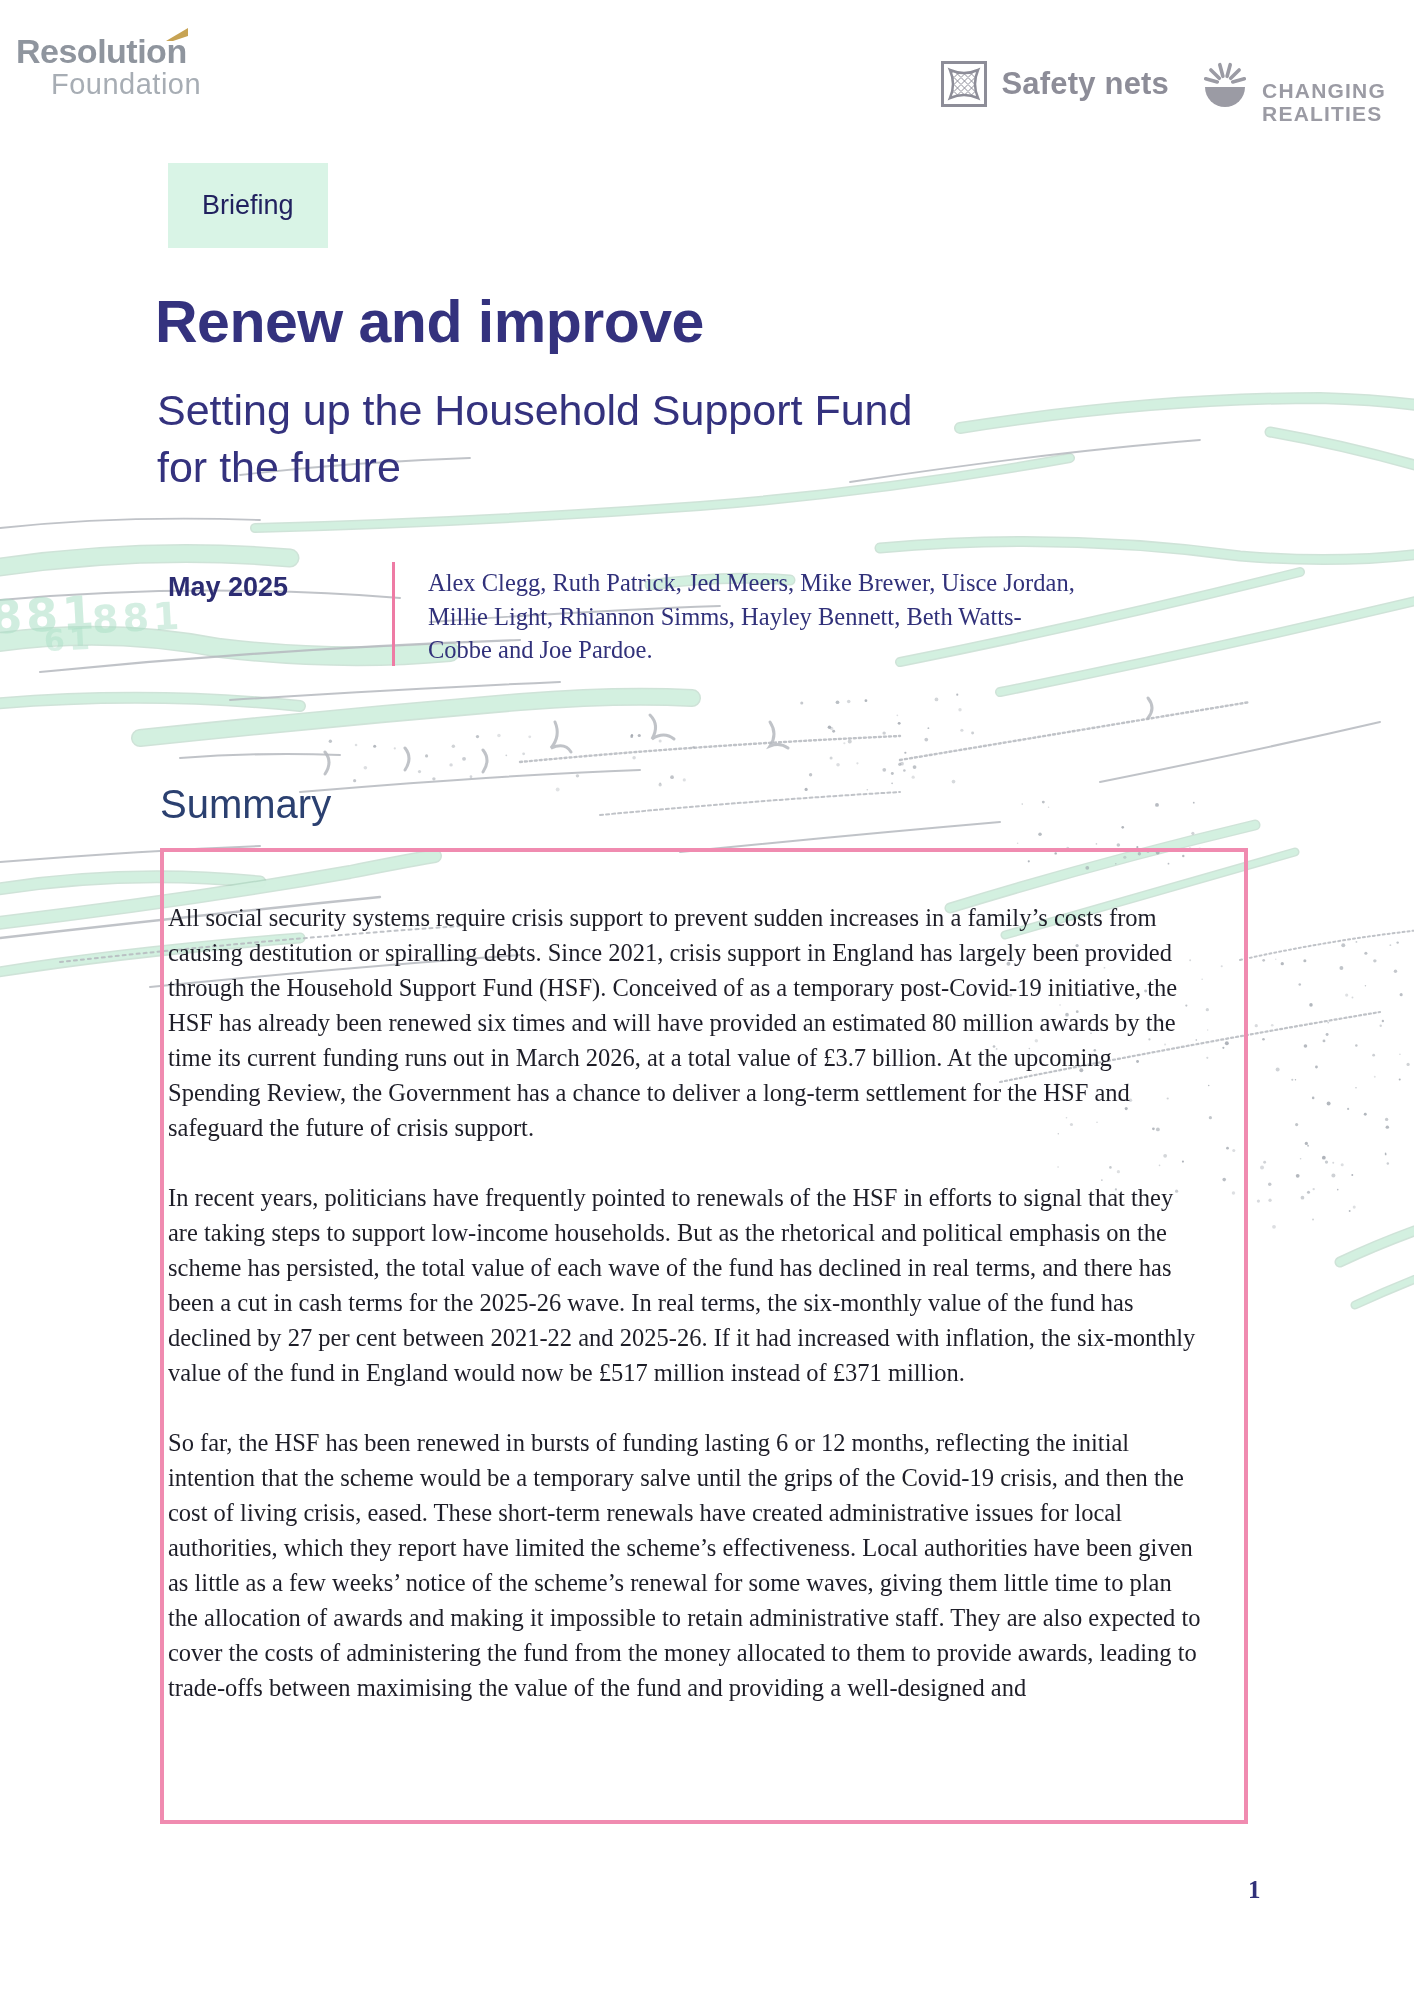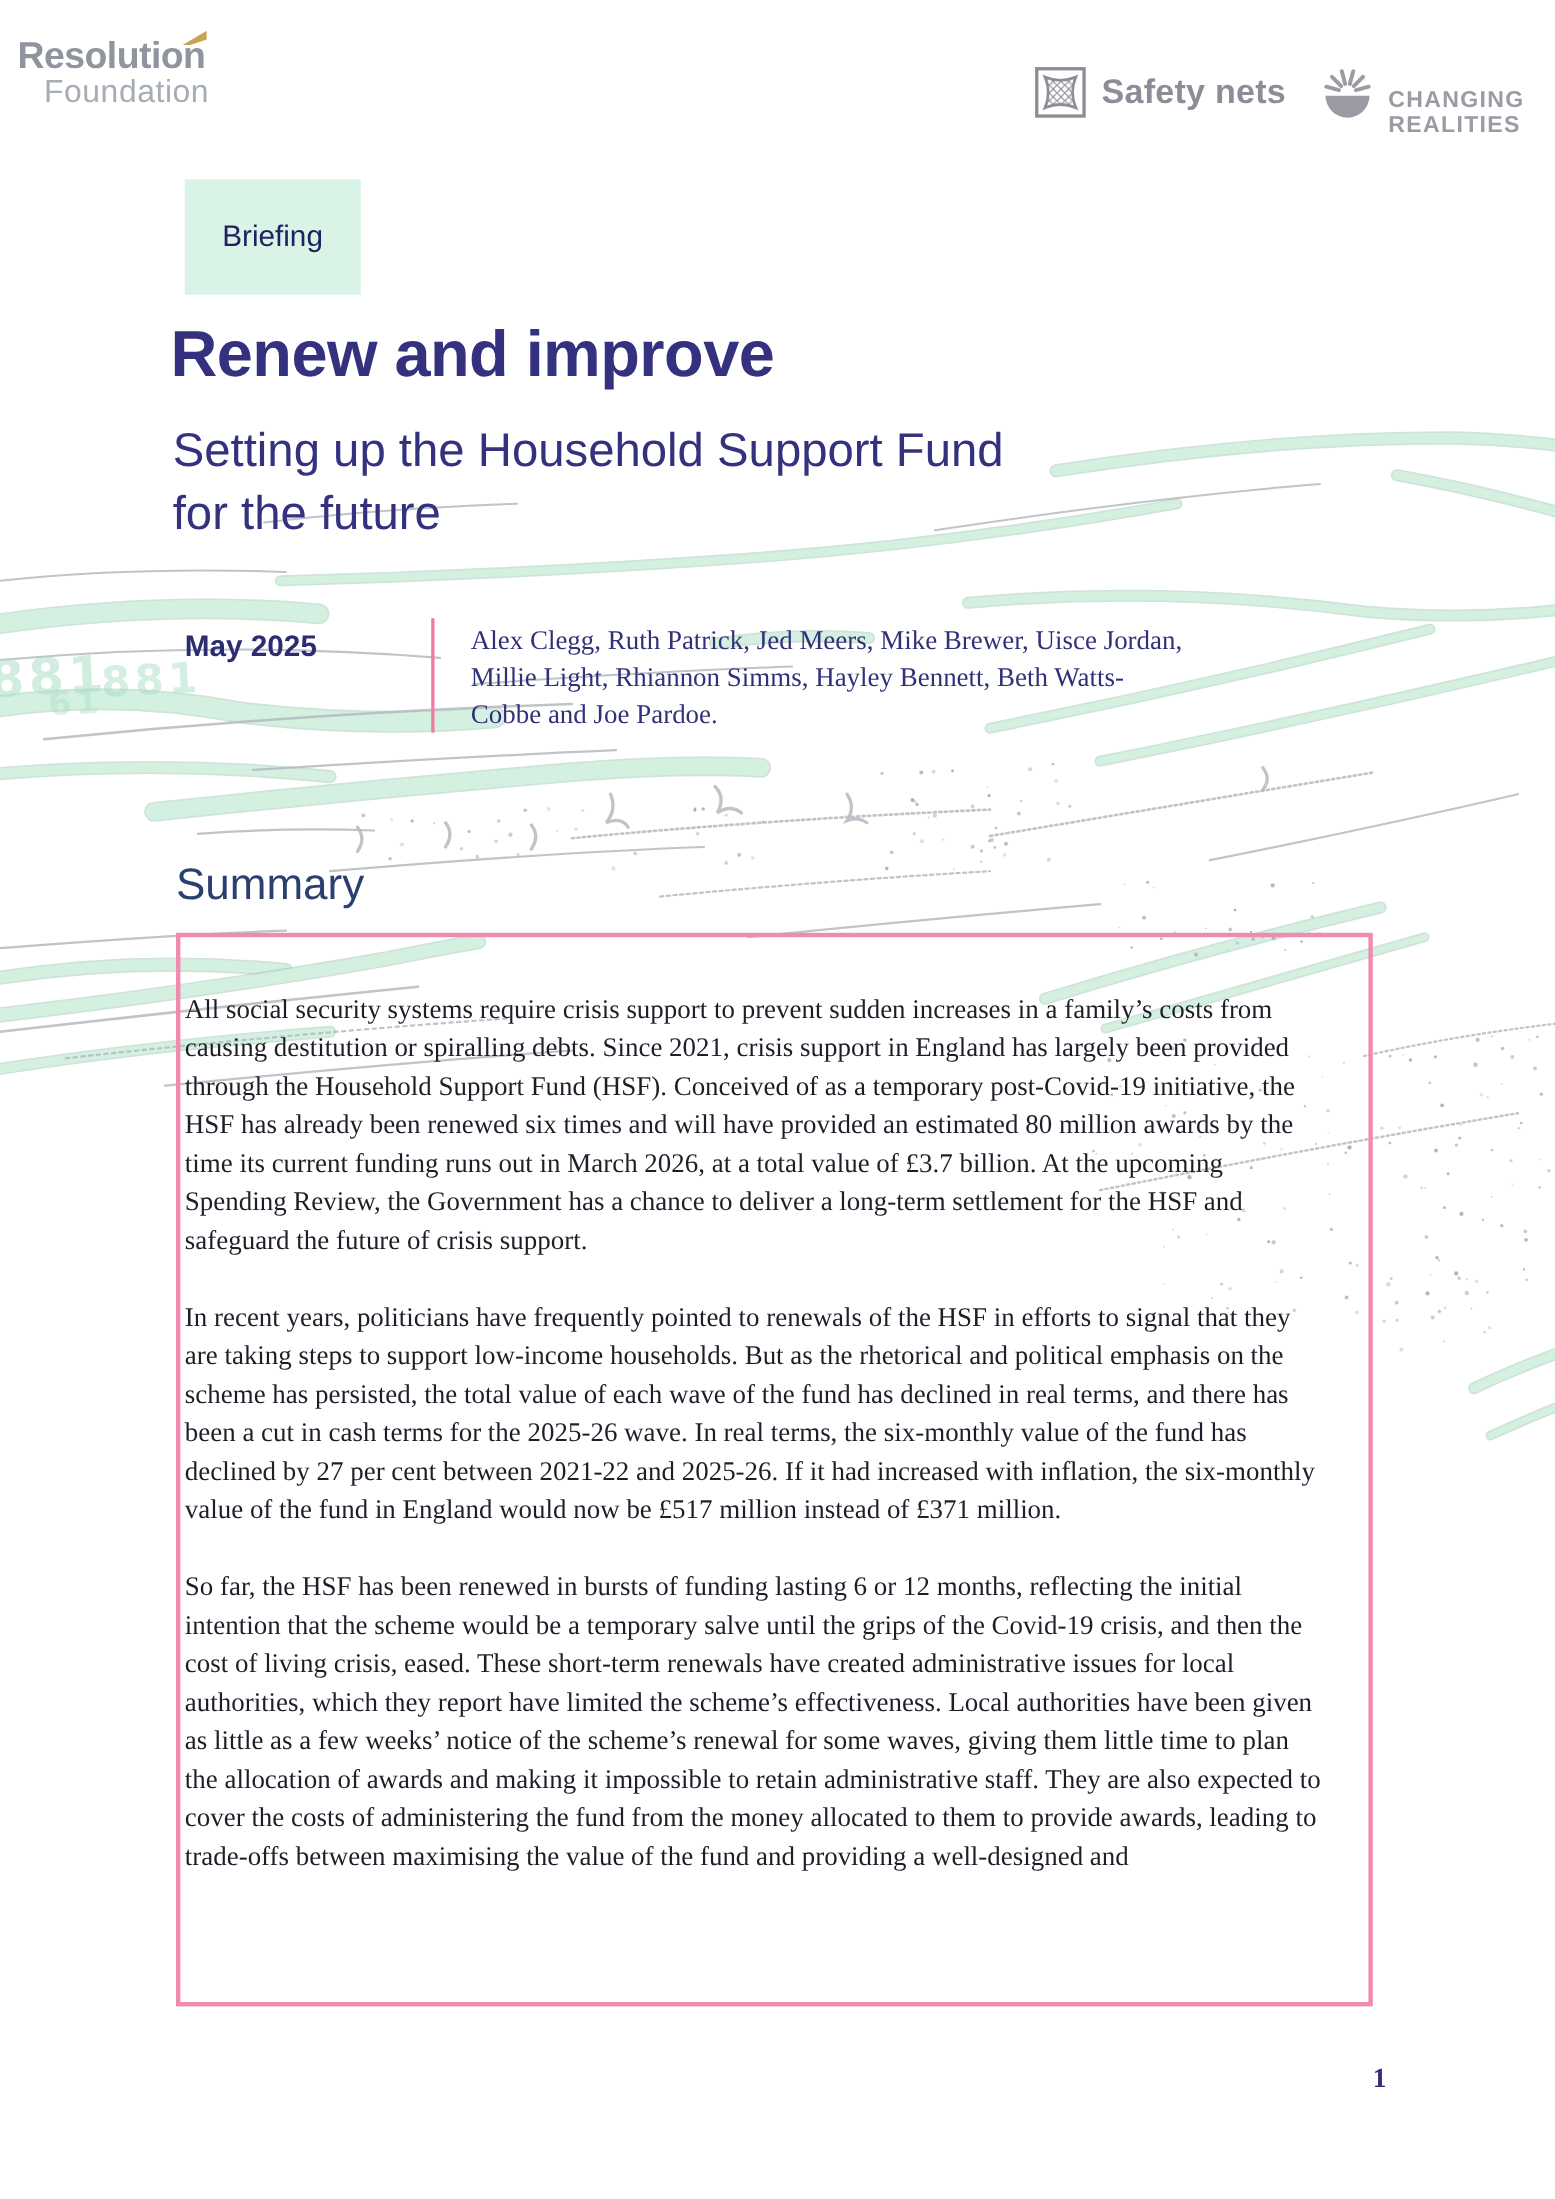--- a/index.html
+++ b/index.html
@@ -22,33 +22,33 @@
   }
   
   .rf-logo{position:absolute;left:16px;top:34px;z-index:2;line-height:1;}
   .rf-line1{
     position:relative;
     font-size:34px;font-weight:bold;color:#8f959e;letter-spacing:-0.5px;
     font-family:"Liberation Sans",sans-serif;
   }
   .rf-flag{position:absolute;left:150px;top:-6px;}
   .rf-line2{
-    margin-left:24px;margin-top:2px;
+    margin-left:35px;margin-top:2px;
     font-size:29px;color:#a7adb4;letter-spacing:0.5px;
   }
   .partners{position:absolute;right:28px;top:42px;z-index:2;display:flex;align-items:center;gap:32px;}
   .partner{display:flex;align-items:center;gap:13px;color:#8d8d98;}
   .sn-label{font-size:31px;font-weight:bold;color:#8d8d98;letter-spacing:0.2px;}
   .cr-text{font-size:21px;font-weight:bold;color:#9b9ba4;letter-spacing:1.2px;line-height:23px;margin-top:37px;}
   
   .badge{
     position:absolute;left:168px;top:163px;z-index:2;
     background:#d9f4e6;color:#21215f;
     font-size:27px;
-    padding:37px 34px;
+    padding:27px 34px;
   }
   .title{
     position:absolute;left:155px;top:288px;z-index:2;
     margin:0;
     font-size:59px;font-weight:bold;color:#34327e;
     letter-spacing:-0.5px;
     text-align:right;
   }
   .subtitle{
     position:absolute;left:157px;top:382px;z-index:2;

